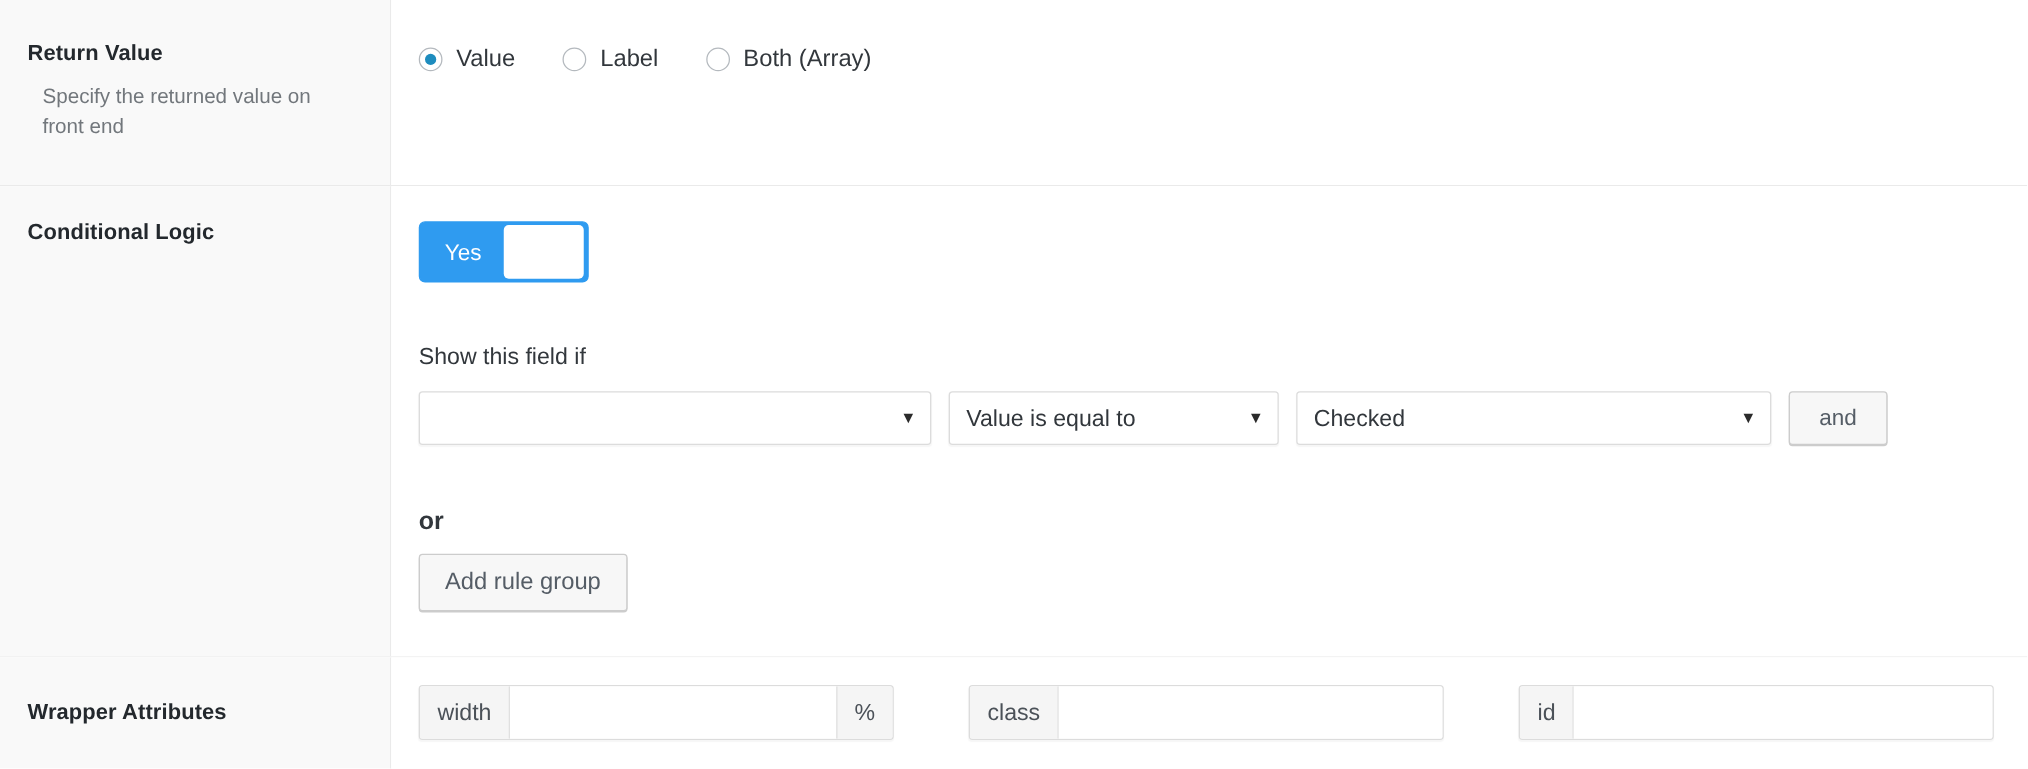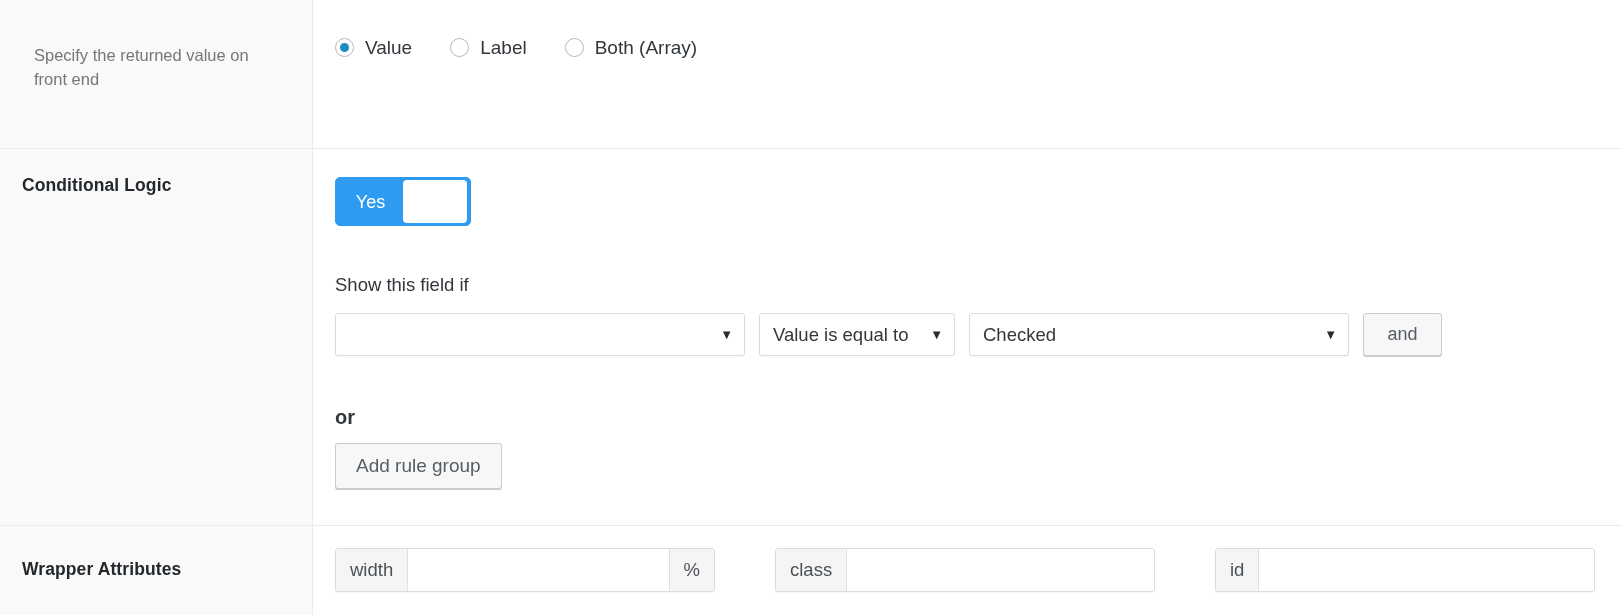--- a/index.html
+++ b/index.html
@@ -171,21 +171,21 @@
   .acf-select .sel-val { flex: 1 1 auto; }
   .acf-select .sel-arrow {
     position: absolute;
     right: 11px; top: 50%;
     transform: translateY(-50%);
     font-size: 13px;
     color: #2b2b2b;
     line-height: 1;
   }
   #cl-select-field { width: 410px; }
-  #cl-select-operator { width: 196px; margin-left: 14px; }
+  #cl-select-operator { width: 264px; margin-left: 14px; }
   #cl-select-value { width: 380px; margin-left: 14px; }
 
   .acf-btn {
     display: inline-flex;
     align-items: center;
     justify-content: center;
     background: #f7f7f7;
     border: 1px solid #cccccc;
     border-radius: 3px;
     color: #555d66;
@@ -258,20 +258,21 @@
   #ig-class { width: 380px; margin-right: 36px; }
   #ig-id    { width: 380px; }
 </style>
 </head>
 <body>
 
 <div class="acf-fields">
 
   <div class="acf-field" id="row-return-value">
     <div class="acf-label">
+      <p class="lbl-title">Return Value</p>
       <p class="lbl-desc">Specify the returned value on front end</p>
     </div>
     <div class="acf-input">
       <div class="radio-list">
 
         <label class="radio-item">
           <span class="radio-dot checked"></span>
           <span class="radio-text">Value</span>
         </label>
 

